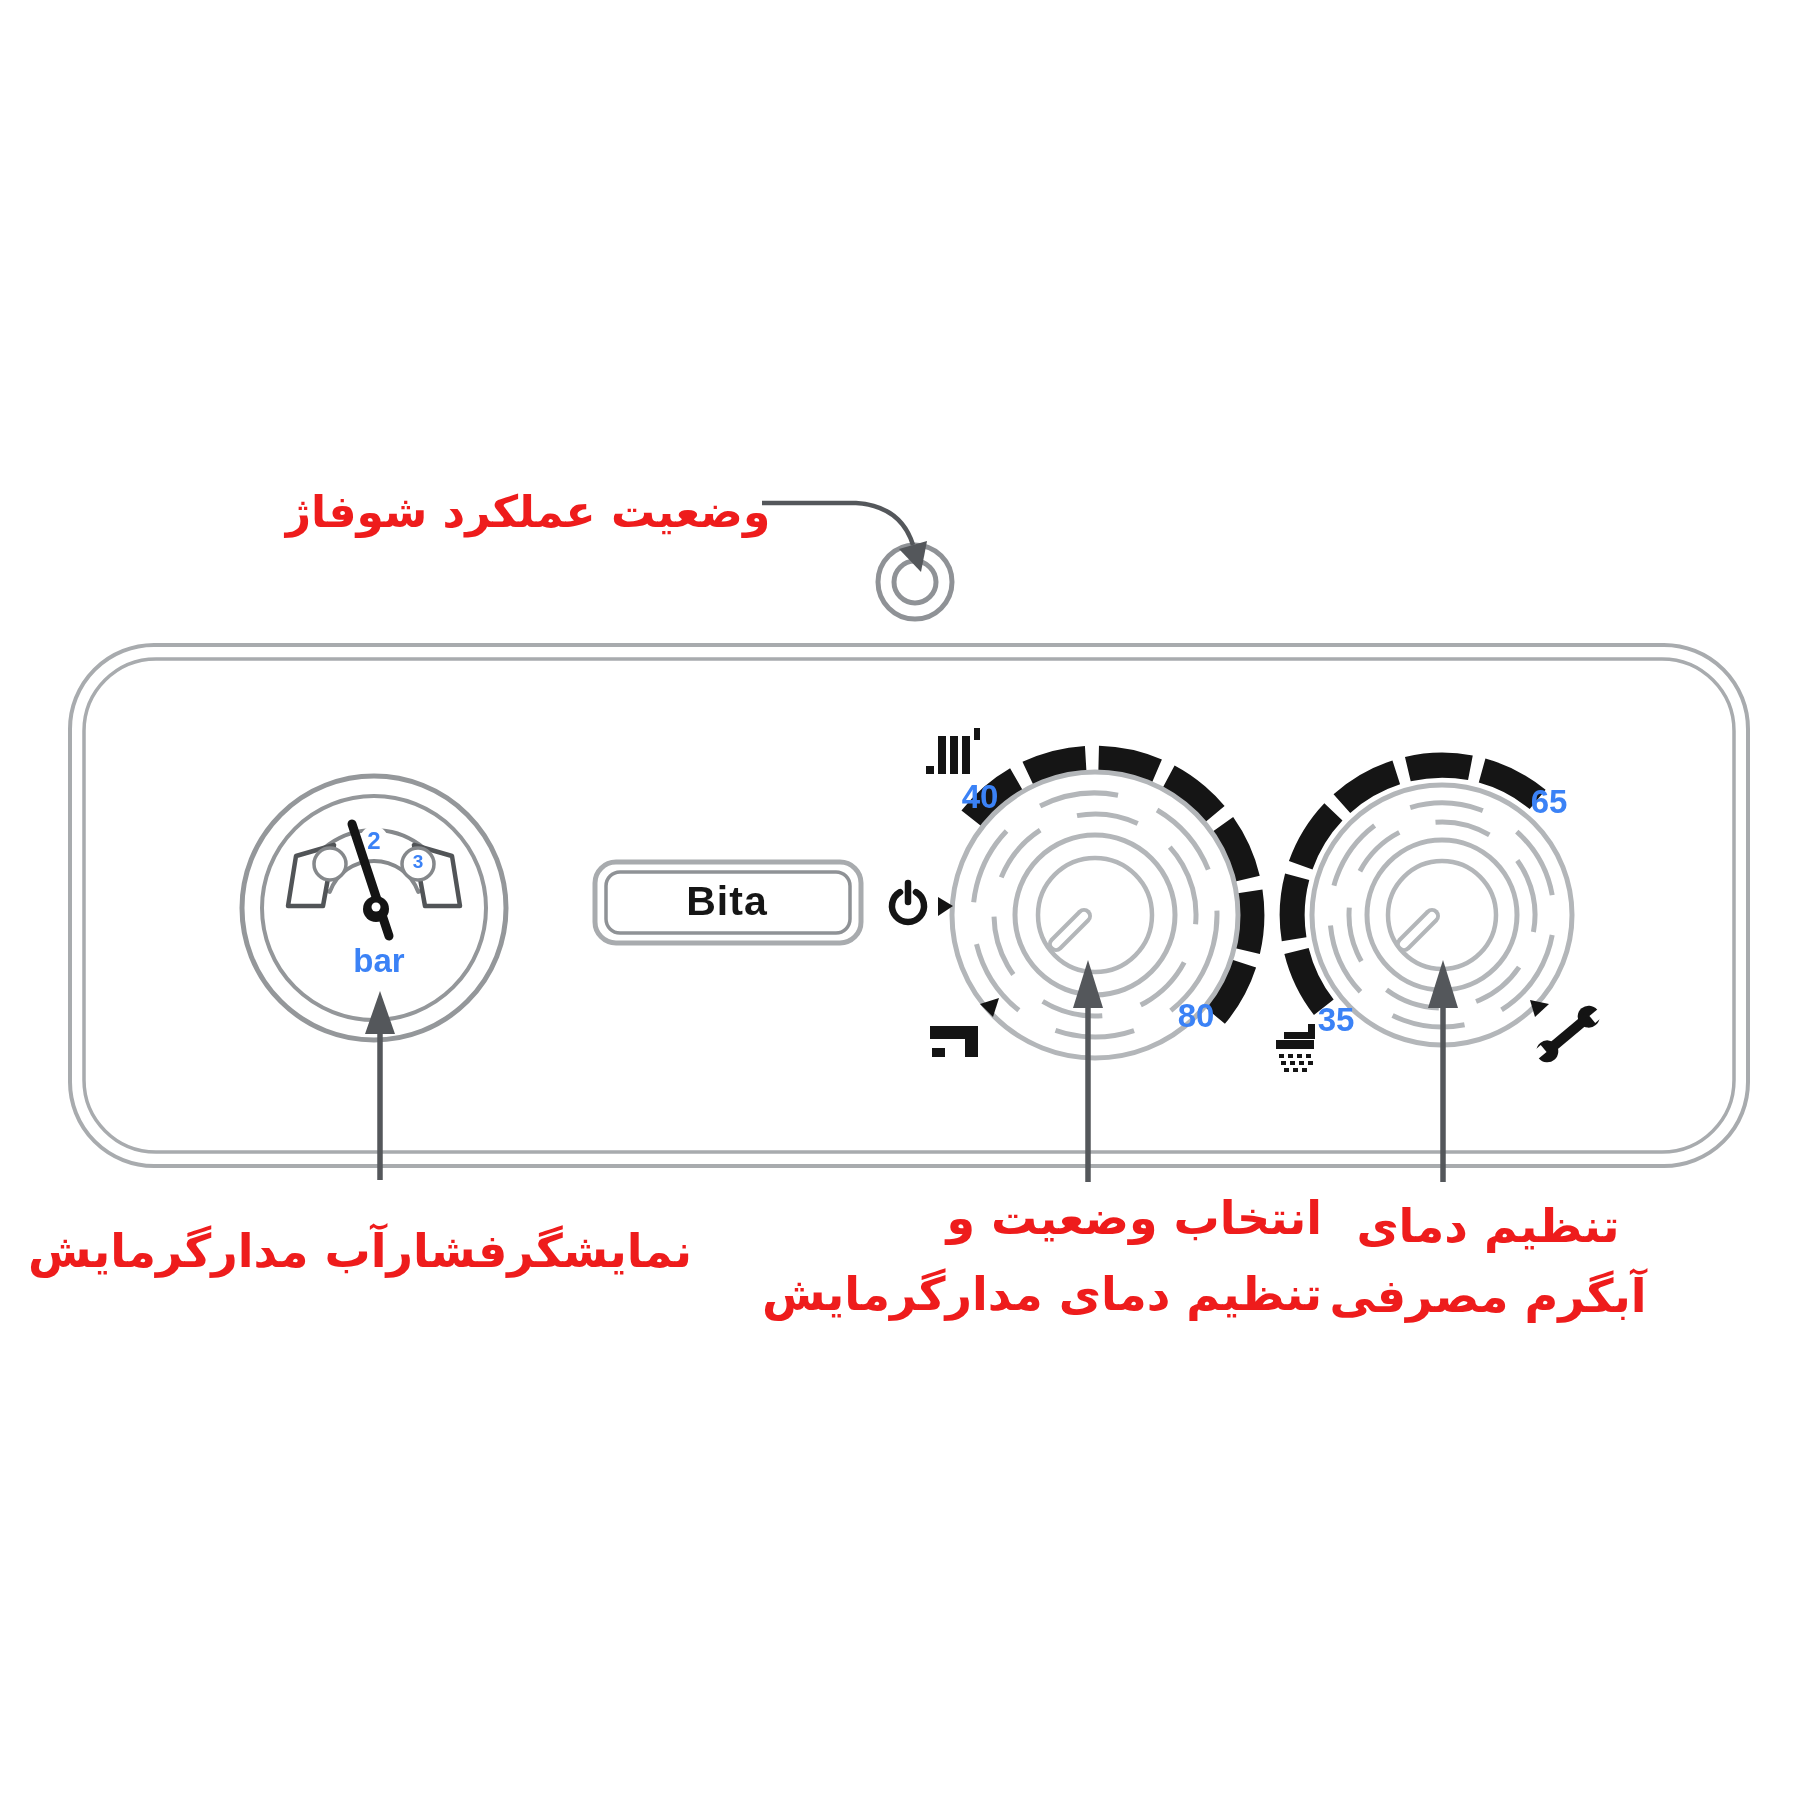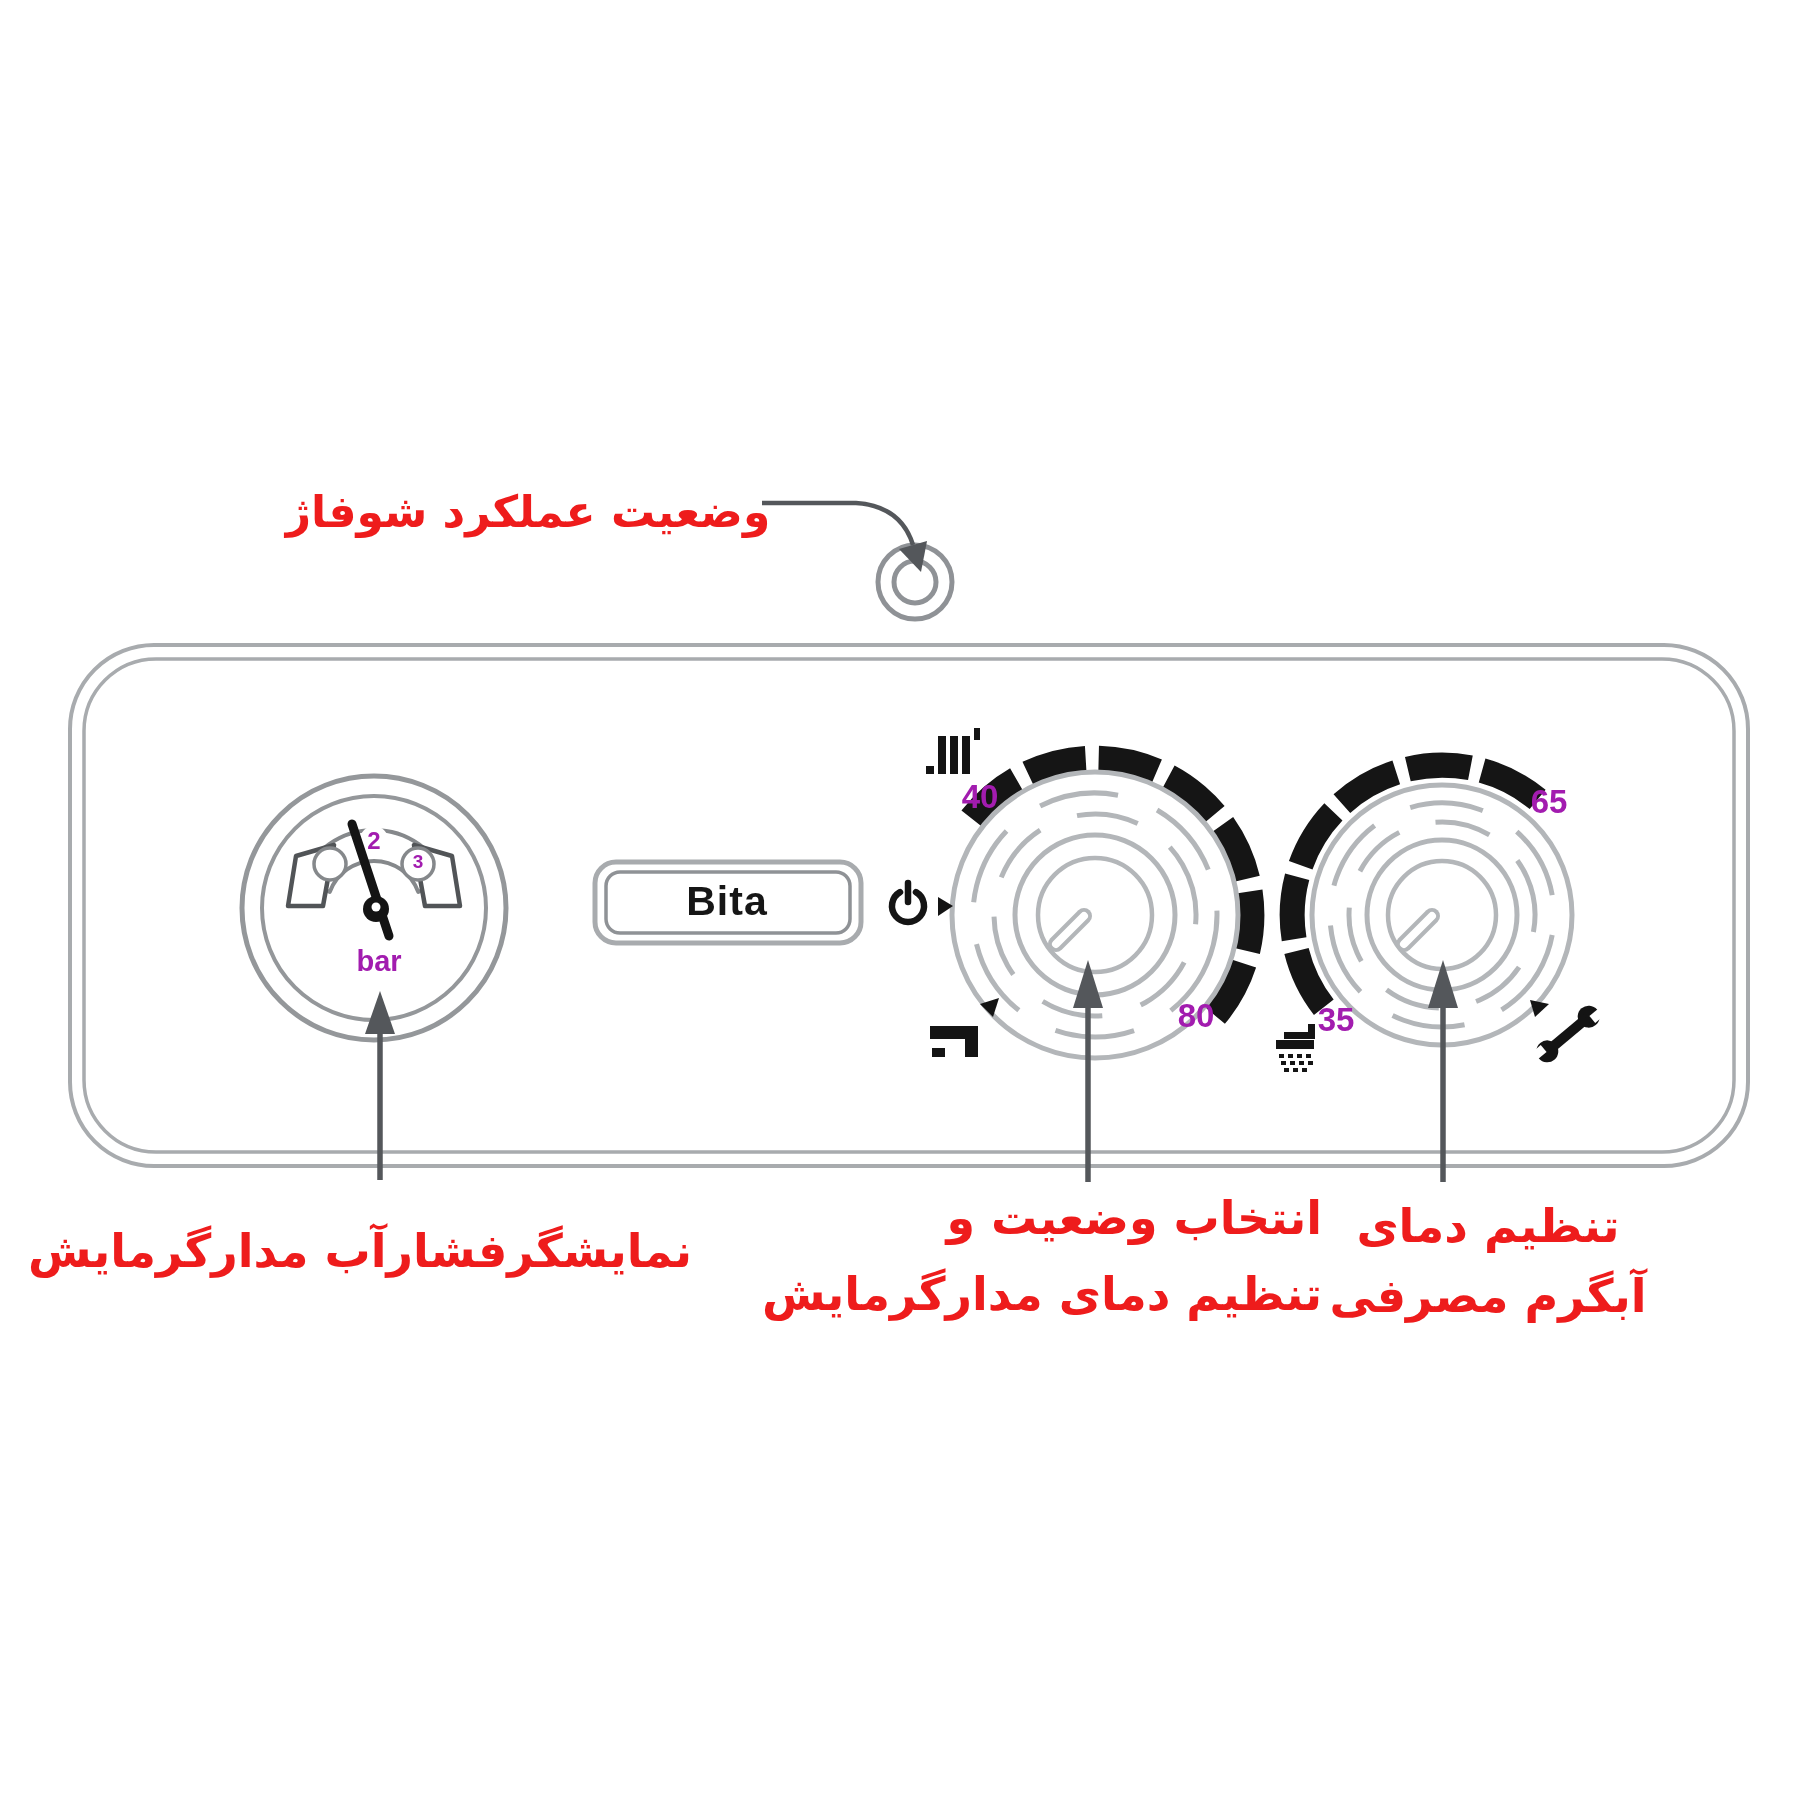--- a/index.html
+++ b/index.html
@@ -7,25 +7,25 @@
          font-family:"Liberation Sans",sans-serif;text-decoration:underline;}
   #stage svg{position:absolute;left:0;top:0;}
   .t{position:absolute;transform:translate(-50%,-50%);white-space:nowrap;}
   .red{color:#ee1c1c;direction:rtl;font-family:"DejaVu Sans",sans-serif;font-weight:700;}
   .red-1{font-size:44px;}
   .red-2{font-size:46px;}
   .red-block{text-align:center;}
   .red-block div{white-space:nowrap;}
   .mode-block div{line-height:76px;text-align:right;}
   .dhw-block div{line-height:70px;}
-  .num{color:#a21caf;font-family:"Liberation Sans",sans-serif;font-weight:700;font-size:33px;}
+  .num{color:#3b82f6;font-family:"Liberation Sans",sans-serif;font-weight:700;font-size:33px;}
   .num-sm{font-size:24px;}
   .num-xs{font-size:19px;}
   .brand{color:#161616;font-family:"Liberation Sans",sans-serif;font-weight:700;font-size:41px;letter-spacing:1px;}
-  .bar{font-size:29px;}
+  .bar{font-size:33px;}
 </style>
 </head>
 <body>
 
 <div id="stage">
 
 <svg width="1800" height="1800" viewBox="0 0 1800 1800">
 
   <g>
     <rect x="70" y="645" width="1678" height="521" rx="84" fill="#ffffff" stroke="#a8abae" stroke-width="4"></rect>

